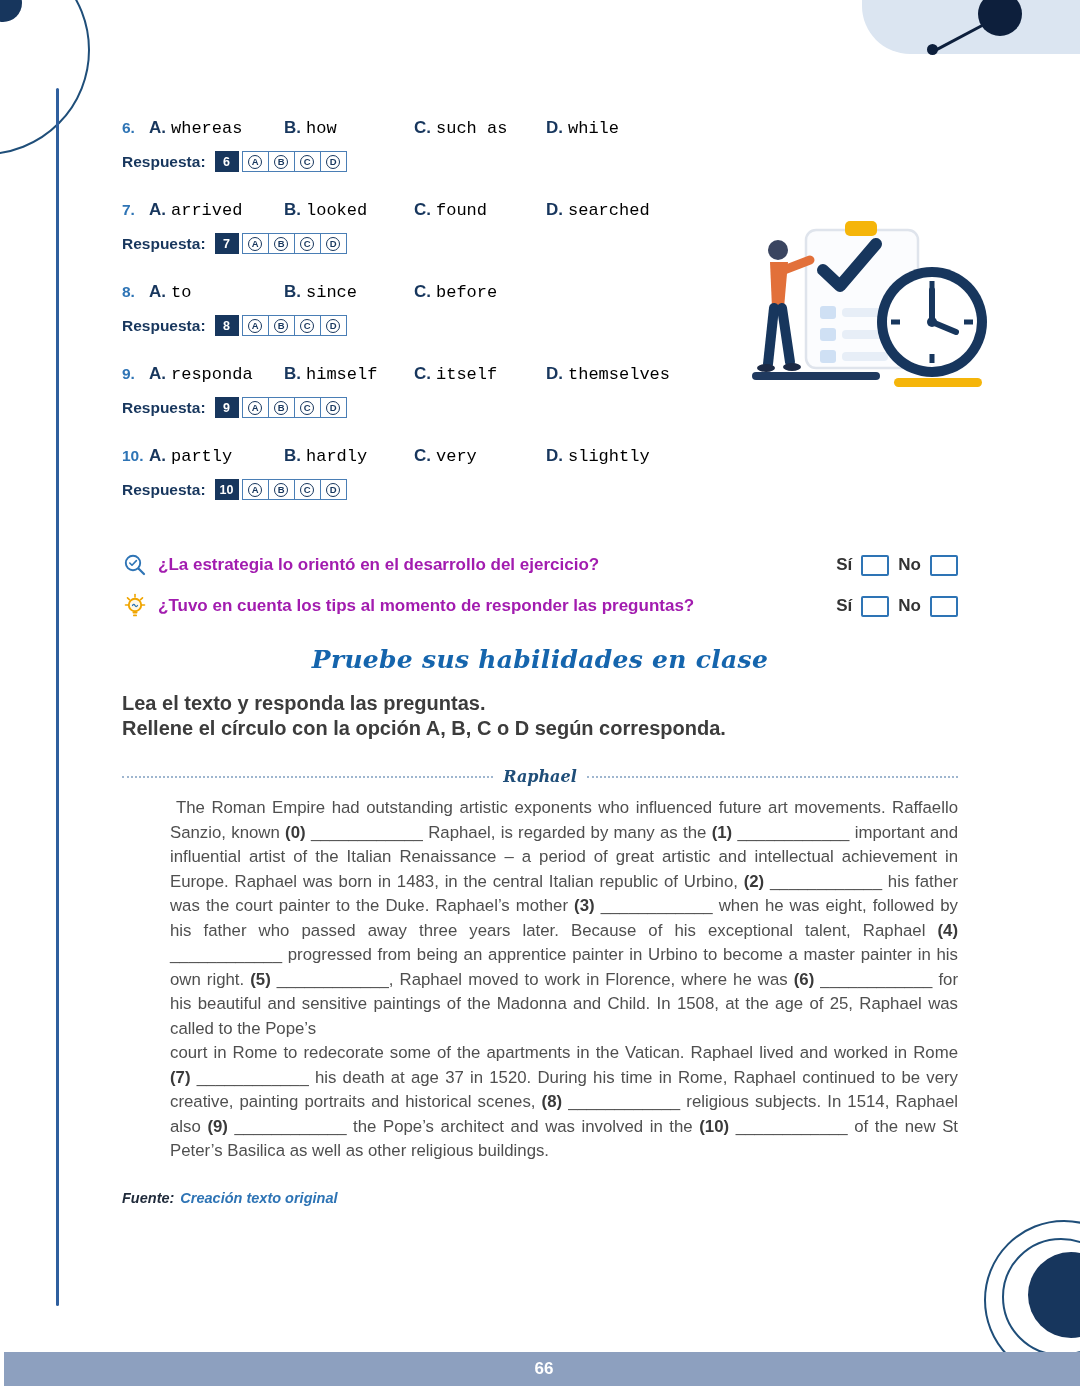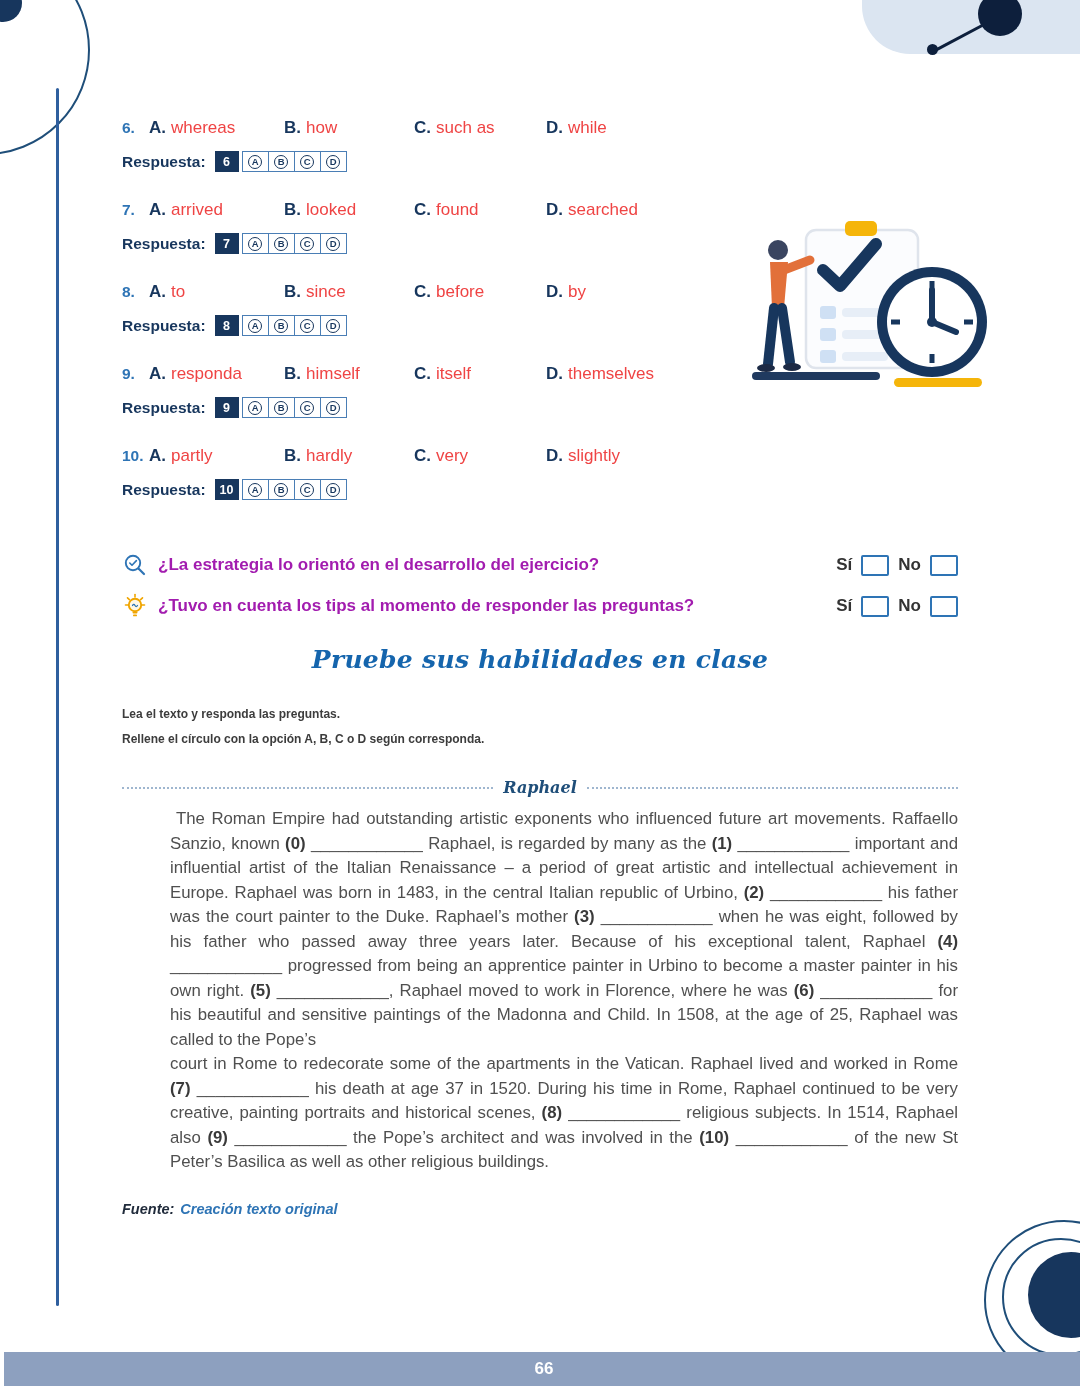--- a/index.html
+++ b/index.html
@@ -26,21 +26,21 @@
 
   
   .content { position:absolute; left:122px; top:0; width:836px; }
 
   
   .questions { margin-top:118px; }
   .qa-block { margin-bottom:28px; }
   .q-row { display:grid; grid-template-columns:27px 135px 130px 132px 1fr; align-items:baseline; margin-bottom:13px; font-size:17px; }
   .q-num { color:#2e74b5; font-weight:700; font-size:15.5px; }
   .q-letter { color:#17365d; font-weight:700; margin-right:5px; }
-  .q-text { color:#ef4444; }
+  .q-text { color:#000000;font-family:Liberation Mono, monospace; }
   .resp-row { display:flex; align-items:center; gap:9px; }
   .resp-label { color:#17365d; font-weight:700; font-size:15.5px; }
   .answer-strip { display:inline-flex; align-items:center; }
   .num-box { min-width:24px; height:21px; padding:0 3px; background:#17365d; color:#fff; display:flex; align-items:center; justify-content:center; font-size:12.5px; font-weight:700; margin-right:4px; }
   .bubble-cell { width:27px; height:21px; border:1px solid #4a7eb5; margin-left:-1px; display:flex; align-items:center; justify-content:center; background:#fff; cursor:pointer; }
   .bubble { width:14px; height:14px; border:1.3px solid #17365d; border-radius:50%; font-size:9.5px; display:flex; align-items:center; justify-content:center; color:#17365d; font-weight:600; }
 
   
   .illus { position:absolute; left:726px; top:220px; width:262px; height:172px; }
 
@@ -48,21 +48,21 @@
   .survey { margin-top:52px; }
   .survey-row { display:flex; align-items:center; gap:10px; margin-bottom:15px; }
   .s-icon { width:26px; height:26px; flex:0 0 26px; display:flex; align-items:center; justify-content:center; }
   .s-q { flex:1; color:#a21caf; font-weight:700; font-size:17px; }
   .s-yesno { display:flex; align-items:center; justify-content:flex-end; gap:9px; width:220px; }
   .yn-label { color:#333; font-weight:700; font-size:17px; }
   .yn-box { width:28px; height:21px; border:2.2px solid #2e74b5; border-radius:2px; background:#fff; cursor:pointer; }
 
   
   .section-title { margin-top:26px; text-align:center; font-family:"DejaVu Serif", serif; font-style:italic; font-weight:700; font-size:25px; color:#1565ad; letter-spacing:.3px; }
-  .instructions { margin-top:28px; color:#3c3c3c; font-weight:700; font-size:12px; line-height:25px; }
+  .instructions { margin-top:17px; color:#3c3c3c; font-weight:700; font-size:20px; line-height:25px; }
 
   
   .reading-head { margin-top:26px; display:flex; align-items:center; gap:10px; }
   .dotted { flex:1; border-top:2px dotted #9fb6cf; height:0; }
   .reading-title { font-family:"DejaVu Serif", serif; font-style:italic; font-weight:700; font-size:16px; color:#1f4e79; }
   .reading-text { margin-top:10px; }
   .reading-text .para { text-align:justify; color:#4f4f4f; font-size:16.8px; line-height:24.5px;margin-left:48px; }
   .reading-text .para.first { text-indent:6px; }
   .reading-text b.marker { color:#3a3a3a; font-weight:700; }
 
@@ -183,21 +183,20 @@
           </span>
         </div>
       </div>
 
       <div class="qa-block">
         <div class="q-row">
           <span class="q-num">8.</span>
           <span class="q-opt"><b class="q-letter">A.</b><span class="q-text">to</span></span>
           <span class="q-opt"><b class="q-letter">B.</b><span class="q-text">since</span></span>
           <span class="q-opt"><b class="q-letter">C.</b><span class="q-text">before</span></span>
-          <span class="q-opt"><b class="q-letter">D.</b><span class="q-text">by</span></span>
         </div>
         <div class="resp-row">
           <span class="resp-label">Respuesta:</span>
           <span class="answer-strip">
             <span class="num-box">8</span>
             <span class="bubble-cell">
                 <span class="bubble">A</span>
               </span>
             <span class="bubble-cell">
                 <span class="bubble">B</span>

